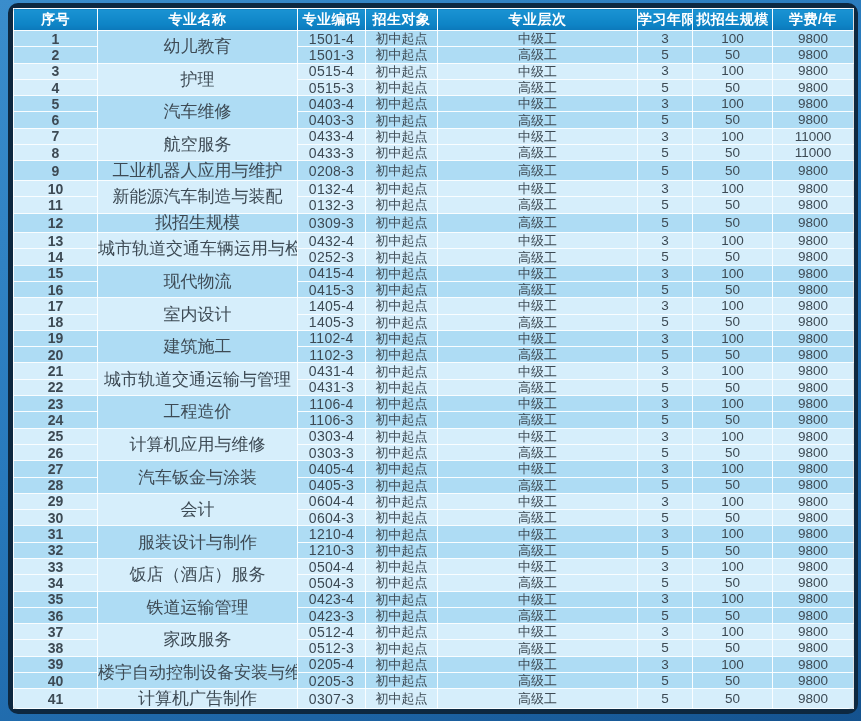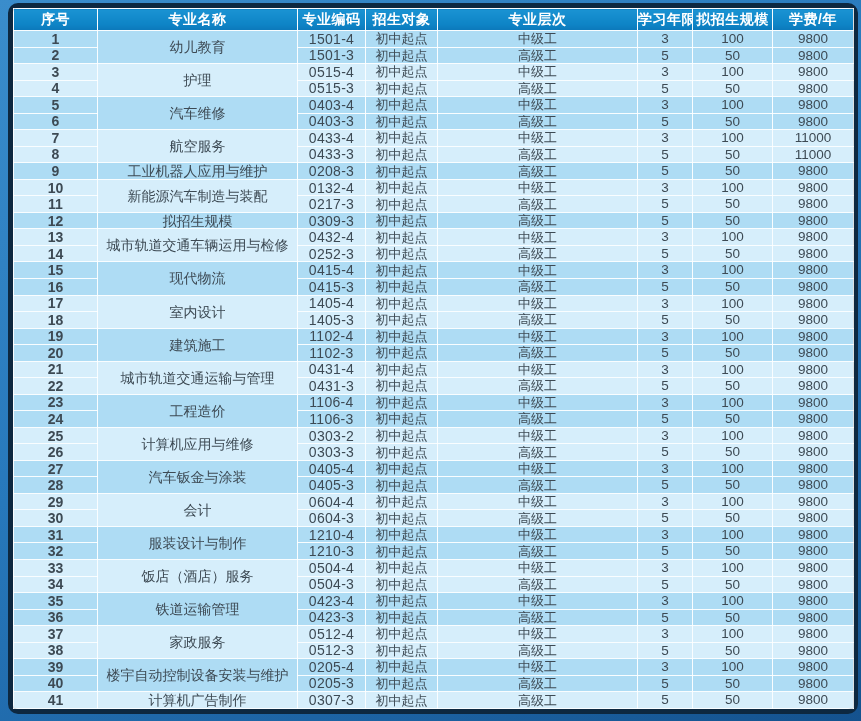--- a/index.html
+++ b/index.html
@@ -55,21 +55,21 @@
   tr.g-light td { background: var(--stripe-light, #d6eefb); }
   td.idx {
     font-weight: bold;
     font-size: 14px;
   }
   td.code {
     font-size: 14px;
     letter-spacing: 0.3px;
   }
   td.name {
-    font-size: 14px;
+    font-size: 17px;
     text-align: center;
   }
   td.num {
     font-size: 13.5px;
   }
 </style>
 </head>
 <body style="--border-dark: #0d2840; --header-bg: #0e84c6; --header-text: #ffffff; --stripe-dark: #aedcf4; --stripe-light: #d6eefb; --cell-text: #3d4a54;">
 
 <div class="table-wrap">
@@ -188,21 +188,21 @@
           <td class="name" rowspan="2">新能源汽车制造与装配</td>
           <td class="code">0132-4</td>
           <td>初中起点</td>
           <td>中级工</td>
           <td class="num">3</td>
           <td class="num">100</td>
           <td class="num">9800</td>
         </tr>
         <tr class="g-light">
           <td class="idx">11</td>
-          <td class="code">0217-3</td>
+          <td class="code">0132-3</td>
           <td>初中起点</td>
           <td>高级工</td>
           <td class="num">5</td>
           <td class="num">50</td>
           <td class="num">9800</td>
         </tr>
         <tr class="g-dark">
           <td class="idx">12</td>
           <td class="name" rowspan="1">拟招生规模</td>
           <td class="code">0309-3</td>
@@ -322,21 +322,21 @@
           <td class="code">1106-3</td>
           <td>初中起点</td>
           <td>高级工</td>
           <td class="num">5</td>
           <td class="num">50</td>
           <td class="num">9800</td>
         </tr>
         <tr class="g-light">
           <td class="idx">25</td>
           <td class="name" rowspan="2">计算机应用与维修</td>
-          <td class="code">0303-2</td>
+          <td class="code">0303-4</td>
           <td>初中起点</td>
           <td>中级工</td>
           <td class="num">3</td>
           <td class="num">100</td>
           <td class="num">9800</td>
         </tr>
         <tr class="g-light">
           <td class="idx">26</td>
           <td class="code">0303-3</td>
           <td>初中起点</td>

